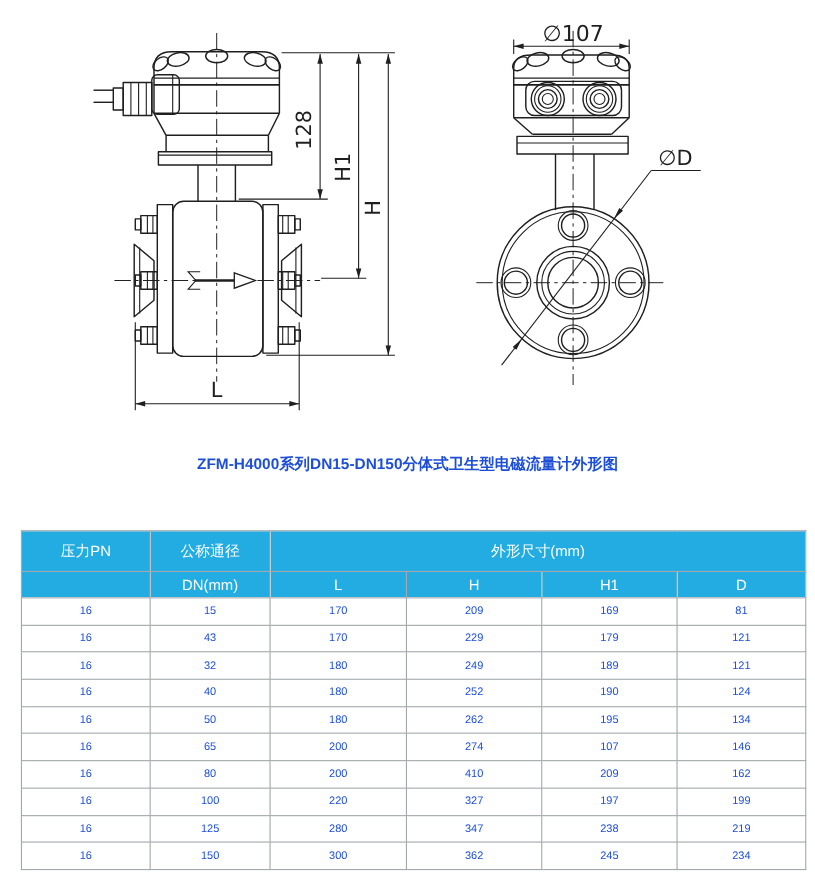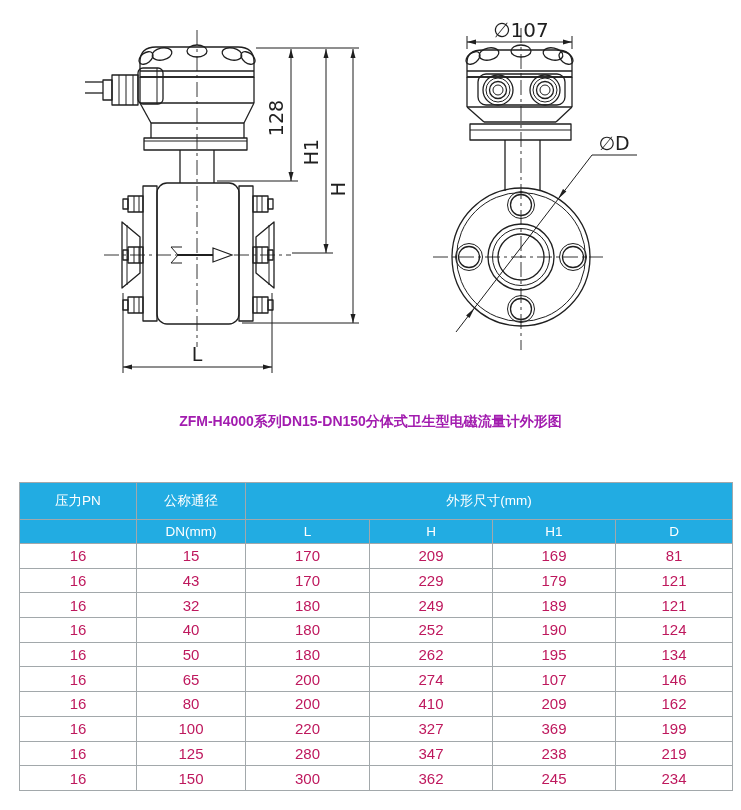--- a/index.html
+++ b/index.html
@@ -9,37 +9,37 @@
   }
   #drawing{position:absolute;left:0;top:0;}
   .obj{fill:none;stroke:#1f1f1f;stroke-width:1.3;stroke-linejoin:round;}
   .thin{fill:none;stroke:#1f1f1f;stroke-width:1;}
   .cl{fill:none;stroke:#1f1f1f;stroke-width:0.9;stroke-dasharray:15 4 3 4;}
   .arr{fill:#1f1f1f;stroke:none;}
   .dimtxt{fill:#1f1f1f;font-family:"DejaVu Sans", sans-serif;font-size:19px;}
   .dimtxt.big{font-size:20px;}
   #caption{
     position:absolute;left:0;top:411px;width:741px;text-align:center;
-    font-size:14px;line-height:20px;color:#a21caf;font-weight:600;
+    font-size:14px;line-height:20px;color:#1d4ed8;font-weight:600;
   }
   #spec-table{
     position:absolute;left:19px;top:482px;width:713px;
     border-collapse:collapse;table-layout:fixed;border-radius:21px;
   }
   #spec-table th,#spec-table td{
     border:1px solid #a2a8ab;text-align:center;vertical-align:middle;
     padding:0;overflow:hidden;
   }
   #spec-table thead th{
     background:#22ace2;color:#ffffff;font-weight:normal;font-size:13.5px;
   }
   #spec-table thead tr.h1{height:37px;}
   #spec-table thead tr.h2{height:24px;margin-top:40px;}
   #spec-table tbody tr{height:24.7px;}
-  #spec-table tbody td{color:#be185d;font-size:15px;background:#ffffff;}
+  #spec-table tbody td{color:#1d4ed8;font-size:10px;background:#ffffff;}
 </style>
 </head>
 <body>
 
 <svg id="drawing" width="741" height="460" viewBox="0 0 741 460">
 
   <g>
 
     <line class="cl" x1="197" y1="30" x2="197" y2="347"></line>
     <line class="cl" x1="104" y1="255" x2="291" y2="255"></line>
@@ -310,21 +310,21 @@
       <td>200</td>
       <td>410</td>
       <td>209</td>
       <td>162</td>
     </tr>
     <tr>
       <td>16</td>
       <td>100</td>
       <td>220</td>
       <td>327</td>
-      <td>369</td>
+      <td>197</td>
       <td>199</td>
     </tr>
     <tr>
       <td>16</td>
       <td>125</td>
       <td>280</td>
       <td>347</td>
       <td>238</td>
       <td>219</td>
     </tr>

